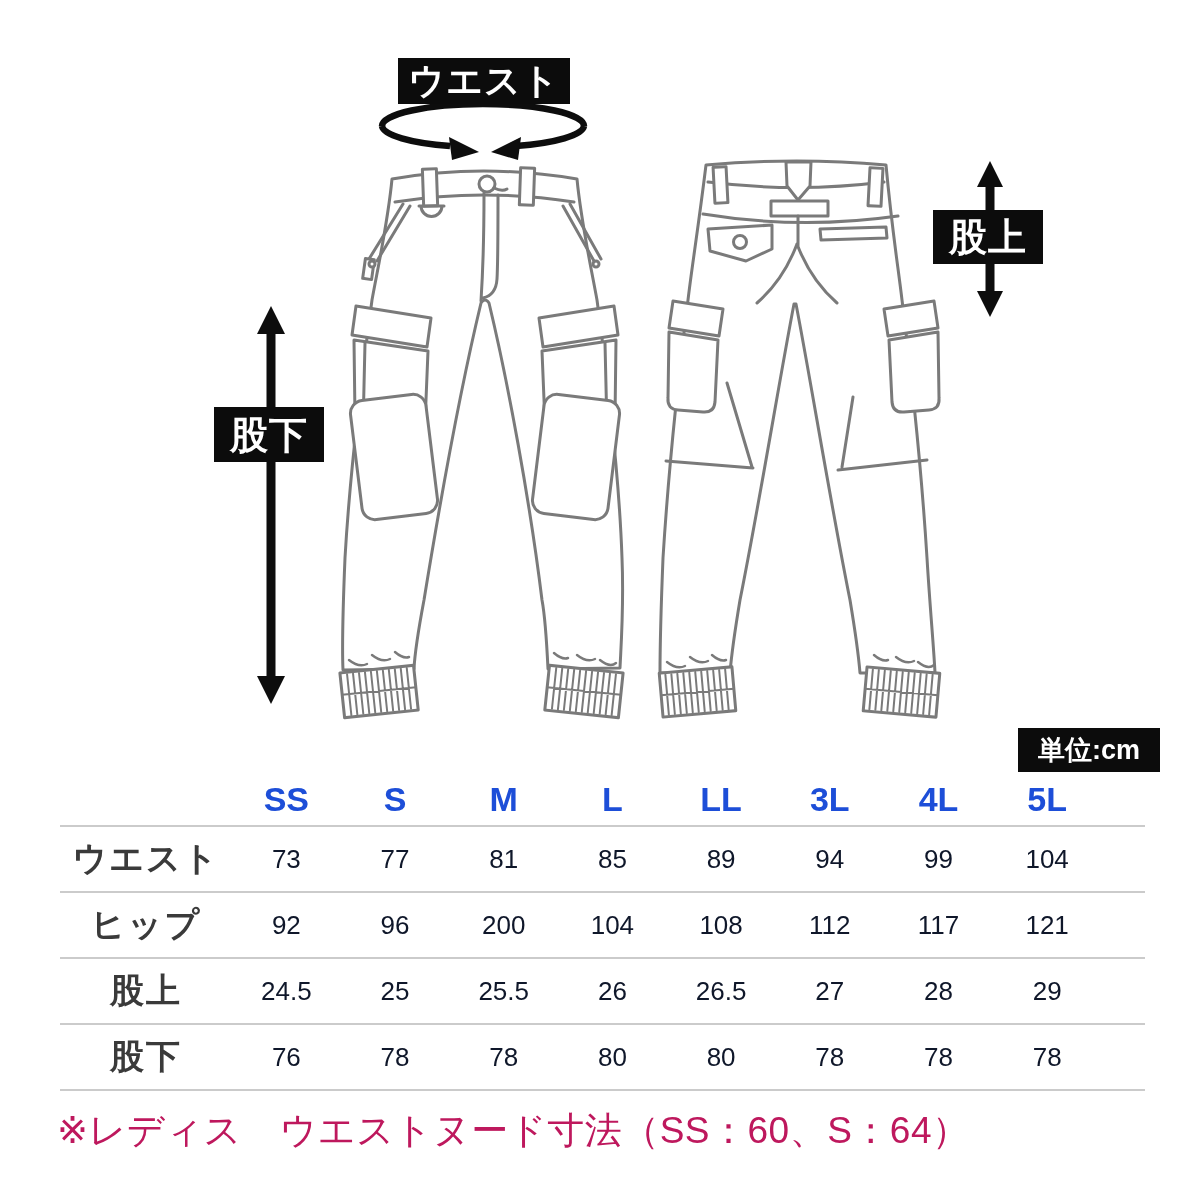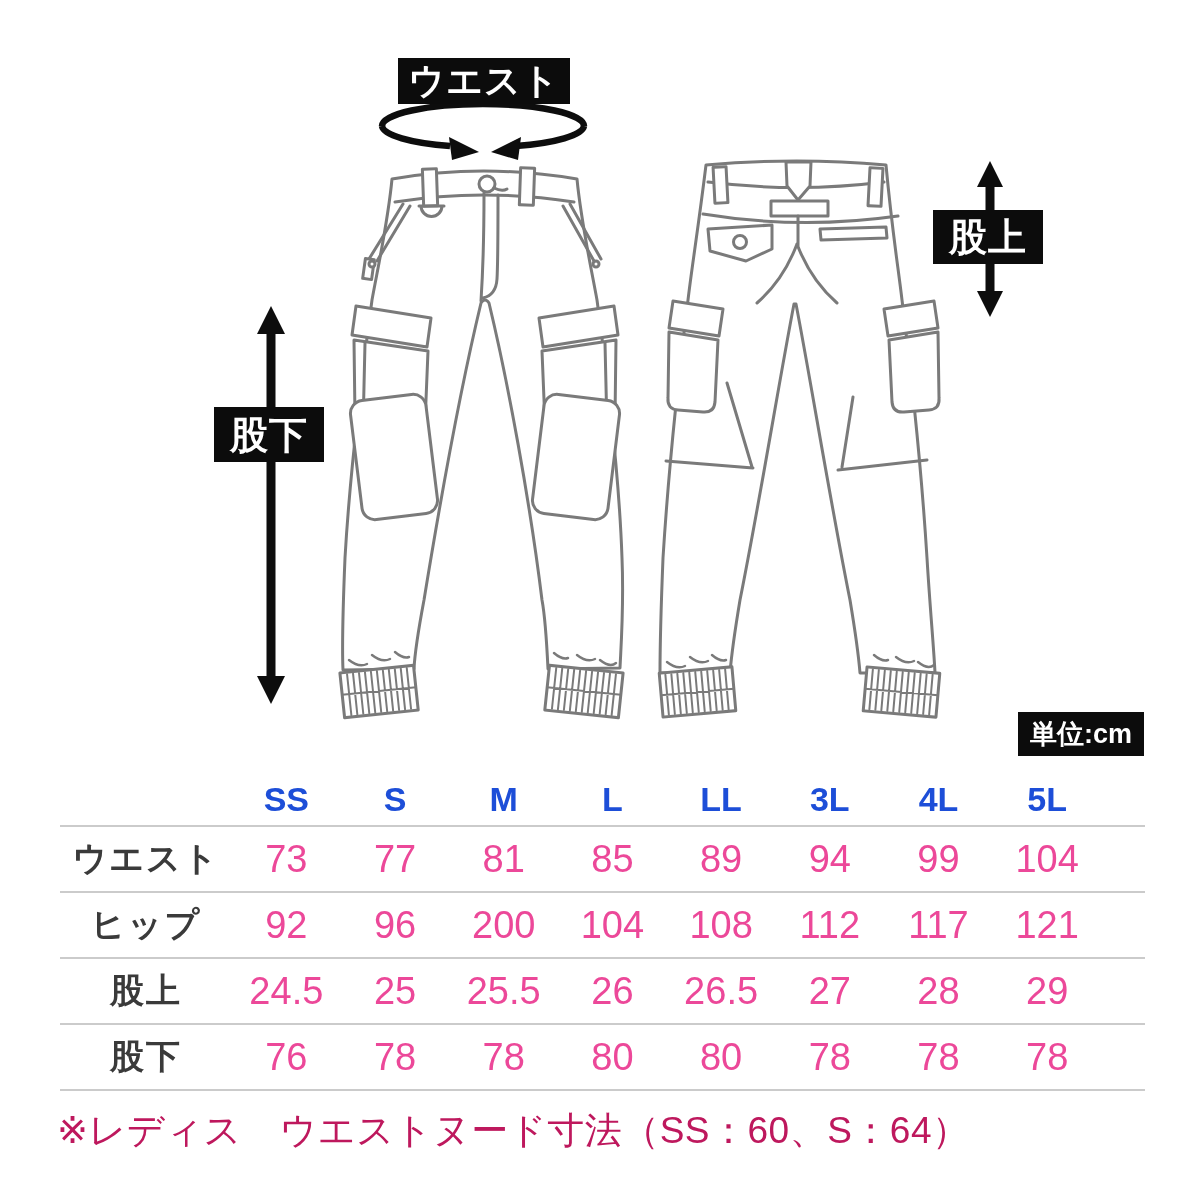--- a/index.html
+++ b/index.html
@@ -9,31 +9,31 @@
   }
   .diagram-svg{position:absolute;left:0;top:0;}
   .badge{
     position:absolute;background:#0c0c0c;color:#fff;
     display:flex;align-items:center;justify-content:center;
     font-weight:700;line-height:1;letter-spacing:1px;
   }
   .badge-waist{left:398px;top:58px;width:172px;height:46px;font-size:36px;}
   .badge-rise{left:933px;top:210px;width:110px;height:54px;font-size:38px;}
   .badge-inseam{left:214px;top:407px;width:110px;height:55px;font-size:38px;}
-  .badge-unit{left:1018px;top:712px;width:126px;height:44px;font-size:27px;font-weight:700;letter-spacing:0;}
+  .badge-unit{left:1018px;top:728px;width:142px;height:44px;font-size:27px;font-weight:700;letter-spacing:0;}
   .size-table{
     position:absolute;left:60px;top:773px;width:1085px;
     border-bottom:2px solid #cbcbcb;
   }
   .t-row{
     display:grid;grid-template-columns:172px repeat(8,108.7px) 1fr;
     align-items:center;height:64px;border-top:2px solid #cbcbcb;
   }
   .t-row.header{height:52px;border-top:none;}
-  .cell{text-align:center;font-size:38px;color:#ec4899;}
+  .cell{text-align:center;font-size:26px;color:#0f172a;}
   .header .cell{font-size:34px;font-weight:700;color:#1d4ed8;}
   .label-cell{text-align:center;font-size:34px;font-weight:600;color:#3a3a3a;letter-spacing:2px;}
   .footnote{
     position:absolute;left:57px;top:1106px;font-size:37px;color:#be185d;letter-spacing:0.5px;
   }
 </style>
 </head>
 <body>
 
 <div class="canvas">

